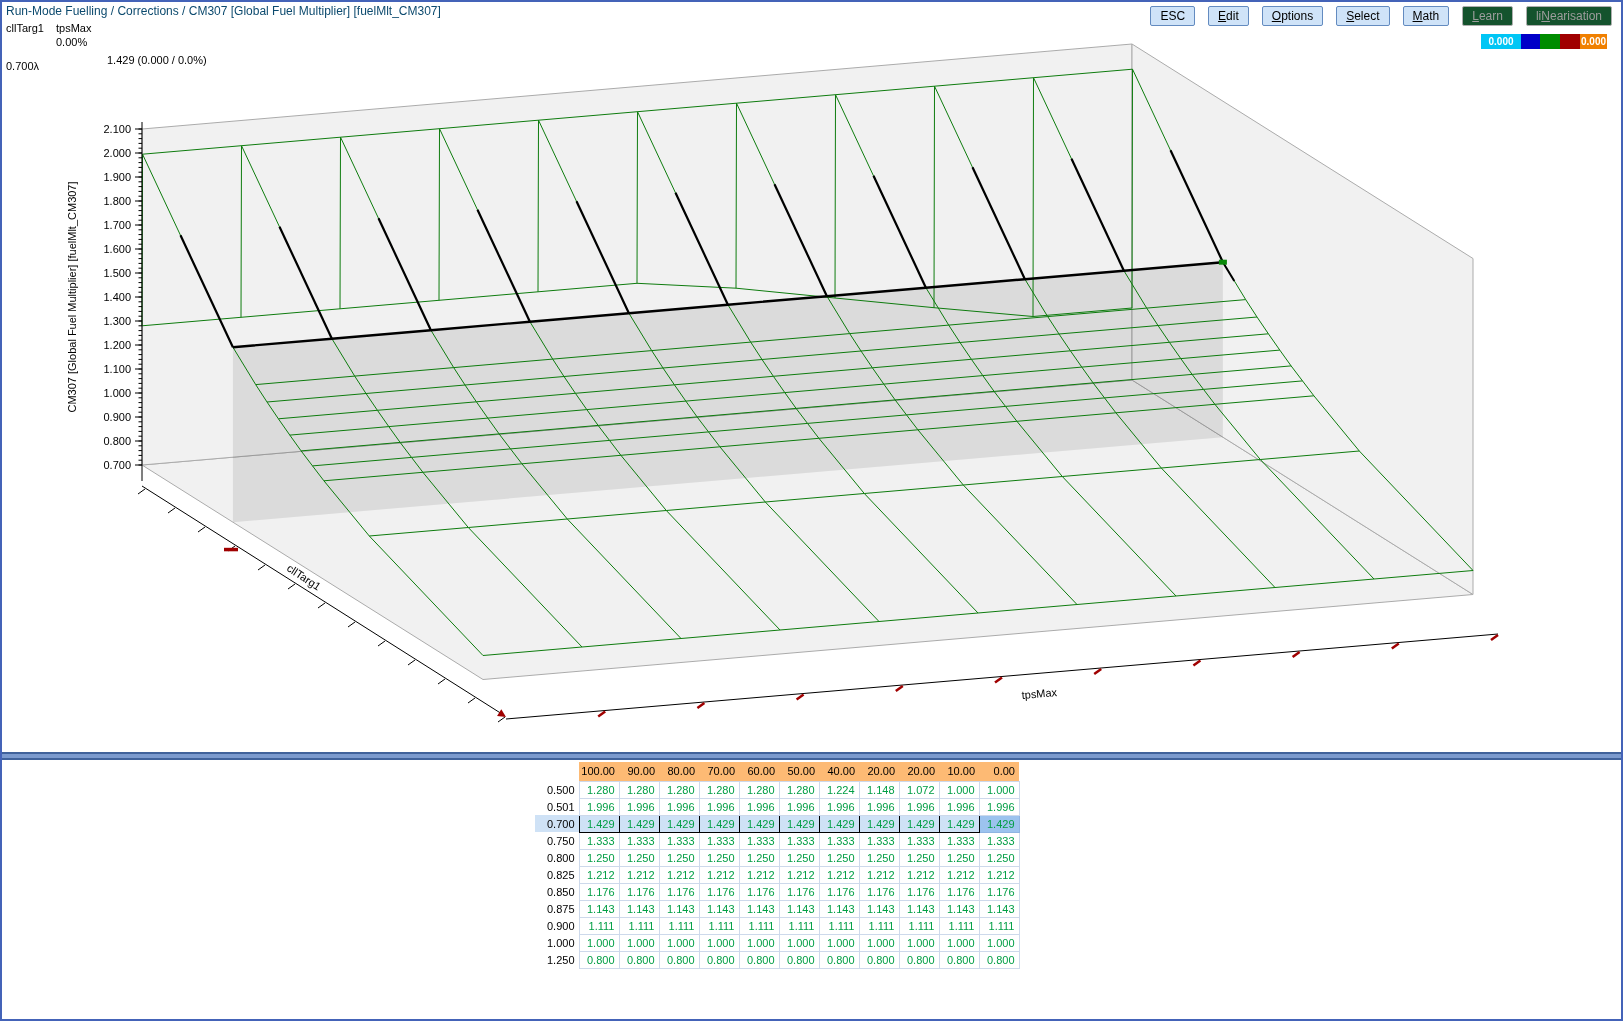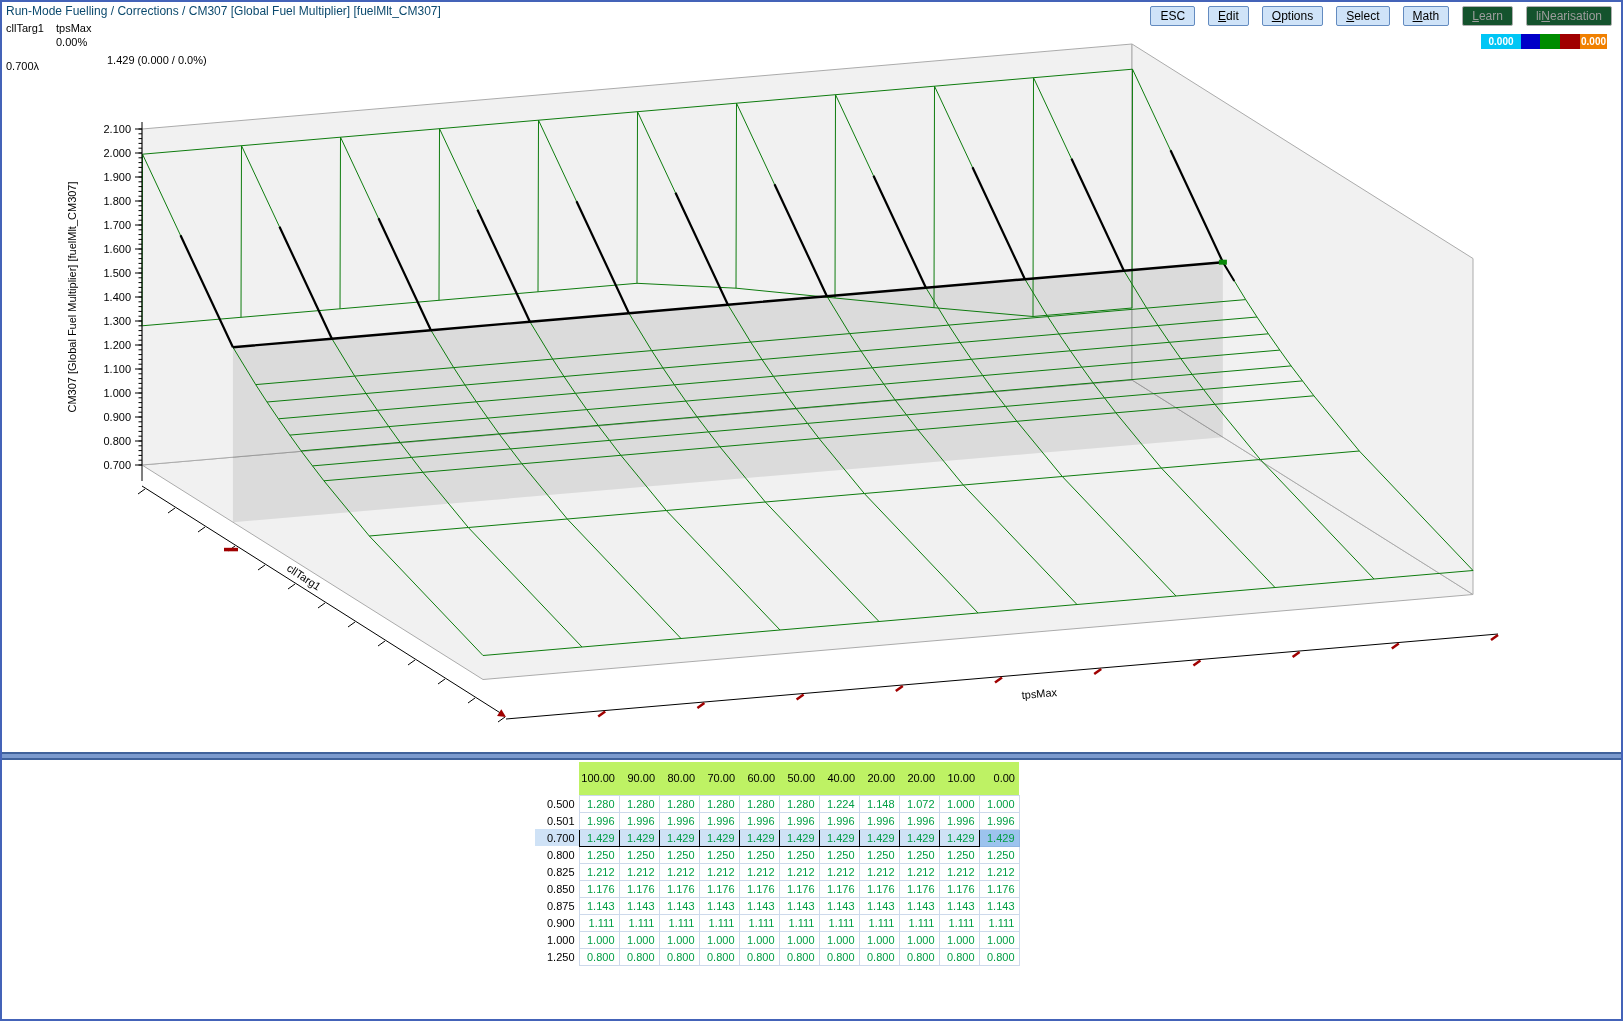--- a/index.html
+++ b/index.html
@@ -24,21 +24,21 @@
     height:15px;color:#fff;font-size:10px;font-weight:bold;line-height:15px;
     text-align:center;overflow:hidden;white-space:nowrap;
   }
   #plot{left:0;top:0;z-index:1;}
   #splitter{left:0;top:750px;width:1619px;height:8px;background:#7b9ace;
     border-top:2px solid #40629b;border-bottom:2px solid #40629b;z-index:4;}
   #tablewrap{left:533px;top:760px;z-index:4;}
   table.vt{border-collapse:collapse;font-family:"Liberation Sans",sans-serif;font-size:11px;}
   .vt td{height:17px;padding:0 4px 0 0;text-align:right;white-space:nowrap;}
   .vt td.corner{border:none;background:#fff;width:44px;}
-  .vt td.h{background:#bef264;color:#000;width:40px;height:33px;border:none;}
+  .vt td.h{background:#fdba74;color:#000;width:40px;height:19px;border:none;}
   .vt td.lbl{color:#000;border:none;background:#fff;width:44px;}
   .vt td.val{color:#009e44;background:#fff;border:1px solid #cdd9eb;width:40px;}
   .vt tr.sel td.lbl{background:#cfe2f6;}
   .vt tr.sel td.val{background:#cfe2f6;border:1px solid #000;}
   .vt tr.sel td.val.cursor{background:#9cc3ee;border:1px solid #8fb4e2;}
 </style>
 </head>
 <body>
 
 <div id="breadcrumb" class="abs">Run-Mode Fuelling / Corrections / CM307 [Global Fuel Multiplier] [fuelMlt_CM307]</div>
@@ -304,20 +304,34 @@
           <td class="val">1.429</td>
           <td class="val">1.429</td>
           <td class="val">1.429</td>
           <td class="val">1.429</td>
           <td class="val">1.429</td>
           <td class="val">1.429</td>
           <td class="val">1.429</td>
           <td class="val cursor">1.429</td>
         </tr>
         <tr class="">
+          <td class="lbl">0.750</td>
+          <td class="val">1.333</td>
+          <td class="val">1.333</td>
+          <td class="val">1.333</td>
+          <td class="val">1.333</td>
+          <td class="val">1.333</td>
+          <td class="val">1.333</td>
+          <td class="val">1.333</td>
+          <td class="val">1.333</td>
+          <td class="val">1.333</td>
+          <td class="val">1.333</td>
+          <td class="val">1.333</td>
+        </tr>
+        <tr class="">
           <td class="lbl">0.800</td>
           <td class="val">1.250</td>
           <td class="val">1.250</td>
           <td class="val">1.250</td>
           <td class="val">1.250</td>
           <td class="val">1.250</td>
           <td class="val">1.250</td>
           <td class="val">1.250</td>
           <td class="val">1.250</td>
           <td class="val">1.250</td>

